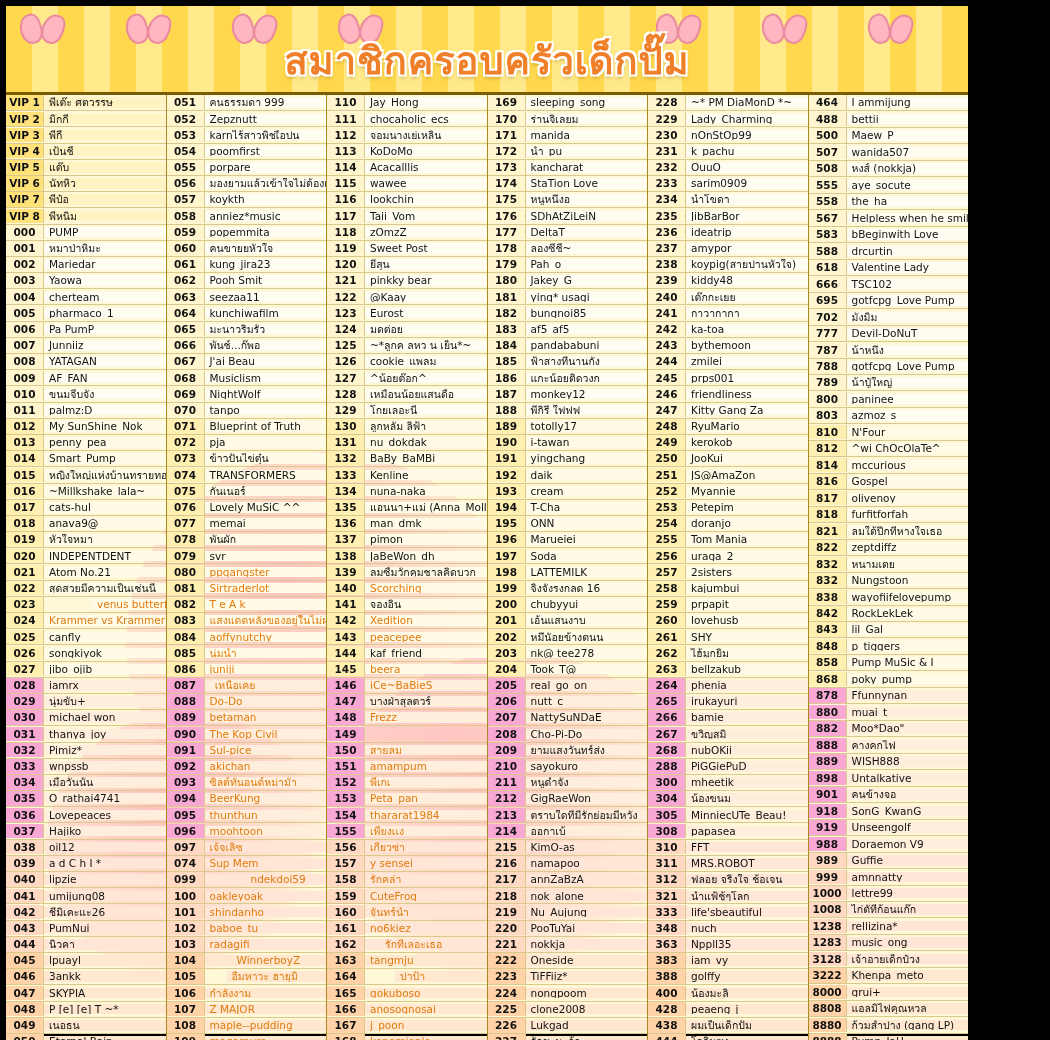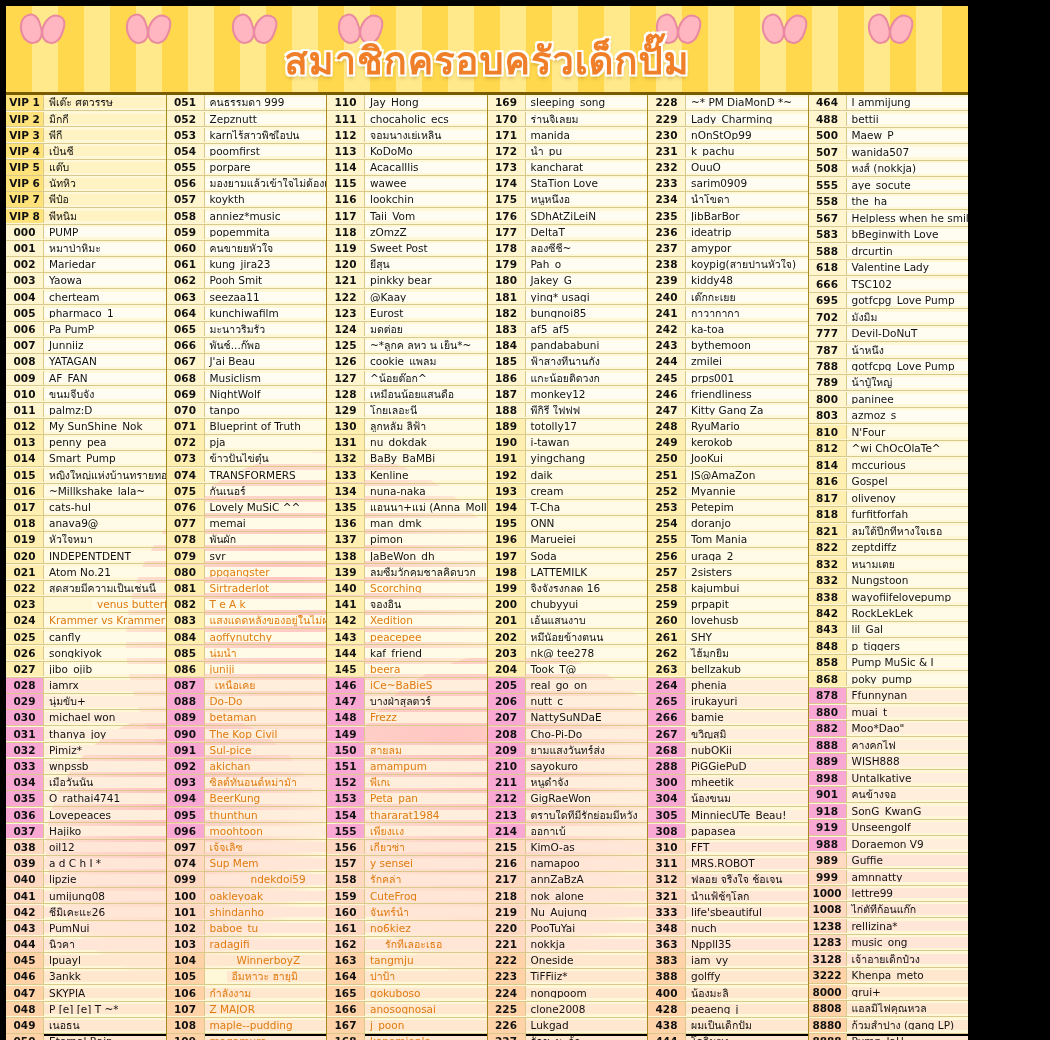--- a/index.html
+++ b/index.html
@@ -831,21 +831,21 @@
         <div class="row t-rose">
           <div class="num">162</div>
           <div class="nm" style="color: rgb(224, 123, 16); padding-left: 20px;">รักทีเลอะเธอ</div>
         </div>
         <div class="row t-peach">
           <div class="num">163</div>
           <div class="nm" style="color: rgb(224, 123, 16);">tangmju</div>
         </div>
         <div class="row t-peach">
           <div class="num">164</div>
-          <div class="nm" style="color: rgb(224, 123, 16);">ปาป้า</div>
+          <div class="nm" style="color: rgb(224, 123, 16); margin-left: 30px;">ปาป้า</div>
         </div>
         <div class="row t-peach">
           <div class="num">165</div>
           <div class="nm" style="color: rgb(224, 123, 16);">gokuboso</div>
         </div>
         <div class="row t-peach">
           <div class="num">166</div>
           <div class="nm" style="color: rgb(224, 123, 16);">anosognosai</div>
         </div>
         <div class="row t-peach">

